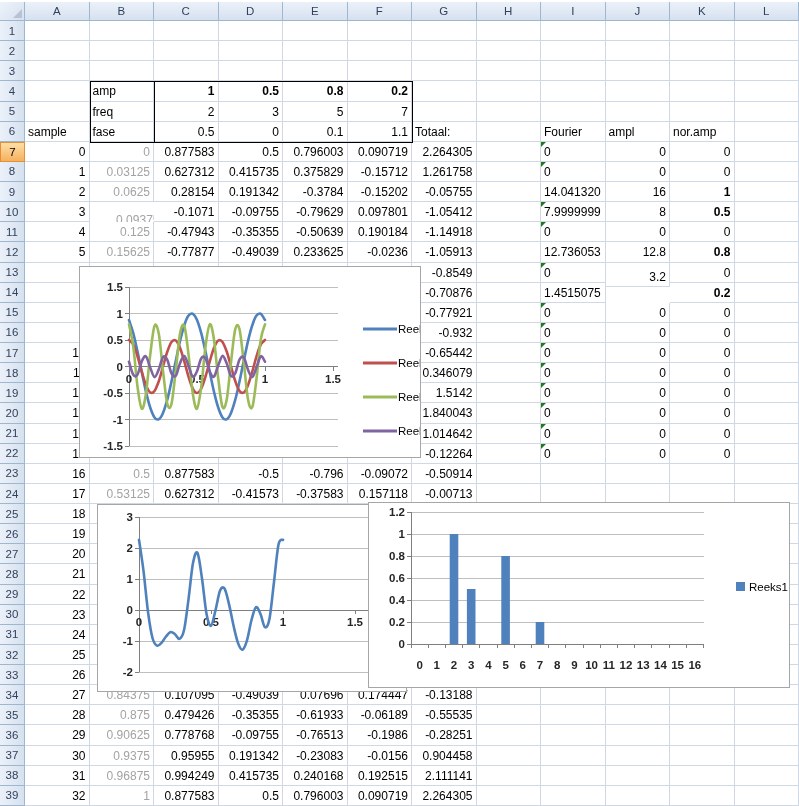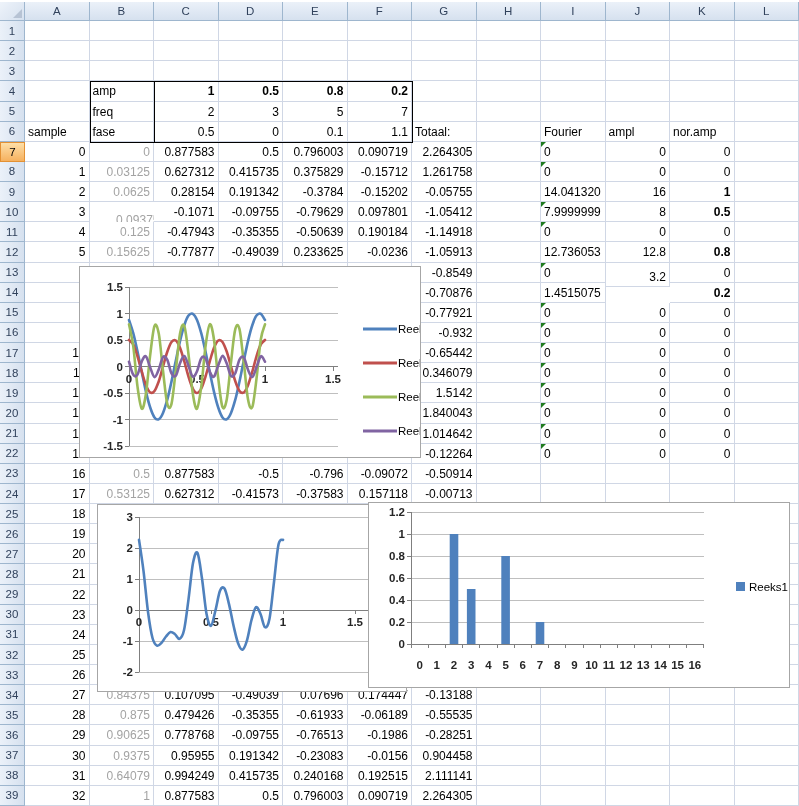--- a/index.html
+++ b/index.html
@@ -1099,21 +1099,21 @@
     </div>
     <div class="cell " style="left: 476.5px; top: 745.608px; width: 64.5px; height: 20.128px; line-height: 20.128px;"></div>
     <div class="cell " style="left: 541px; top: 745.608px; width: 64.5px; height: 20.128px; line-height: 20.128px;"></div>
     <div class="cell " style="left: 605.5px; top: 745.608px; width: 64.5px; height: 20.128px; line-height: 20.128px;"></div>
     <div class="cell " style="left: 670px; top: 745.608px; width: 64.5px; height: 20.128px; line-height: 20.128px;"></div>
     <div class="cell " style="left: 734.5px; top: 745.608px; width: 64.5px; height: 20.128px; line-height: 20.128px;"></div>
     <div class="cell num" style="left: 25px; top: 765.736px; width: 64.5px; height: 20.128px; line-height: 20.128px;">
       <span class="v">31</span>
     </div>
     <div class="cell num gray" style="left: 89.5px; top: 765.736px; width: 64.5px; height: 20.128px; line-height: 20.128px;">
-      <span class="v">0.64079</span>
+      <span class="v">0.96875</span>
     </div>
     <div class="cell num" style="left: 154px; top: 765.736px; width: 64.5px; height: 20.128px; line-height: 20.128px;">
       <span class="v">0.994249</span>
     </div>
     <div class="cell num" style="left: 218.5px; top: 765.736px; width: 64.5px; height: 20.128px; line-height: 20.128px;">
       <span class="v">0.415735</span>
     </div>
     <div class="cell num" style="left: 283px; top: 765.736px; width: 64.5px; height: 20.128px; line-height: 20.128px;">
       <span class="v">0.240168</span>
     </div>

